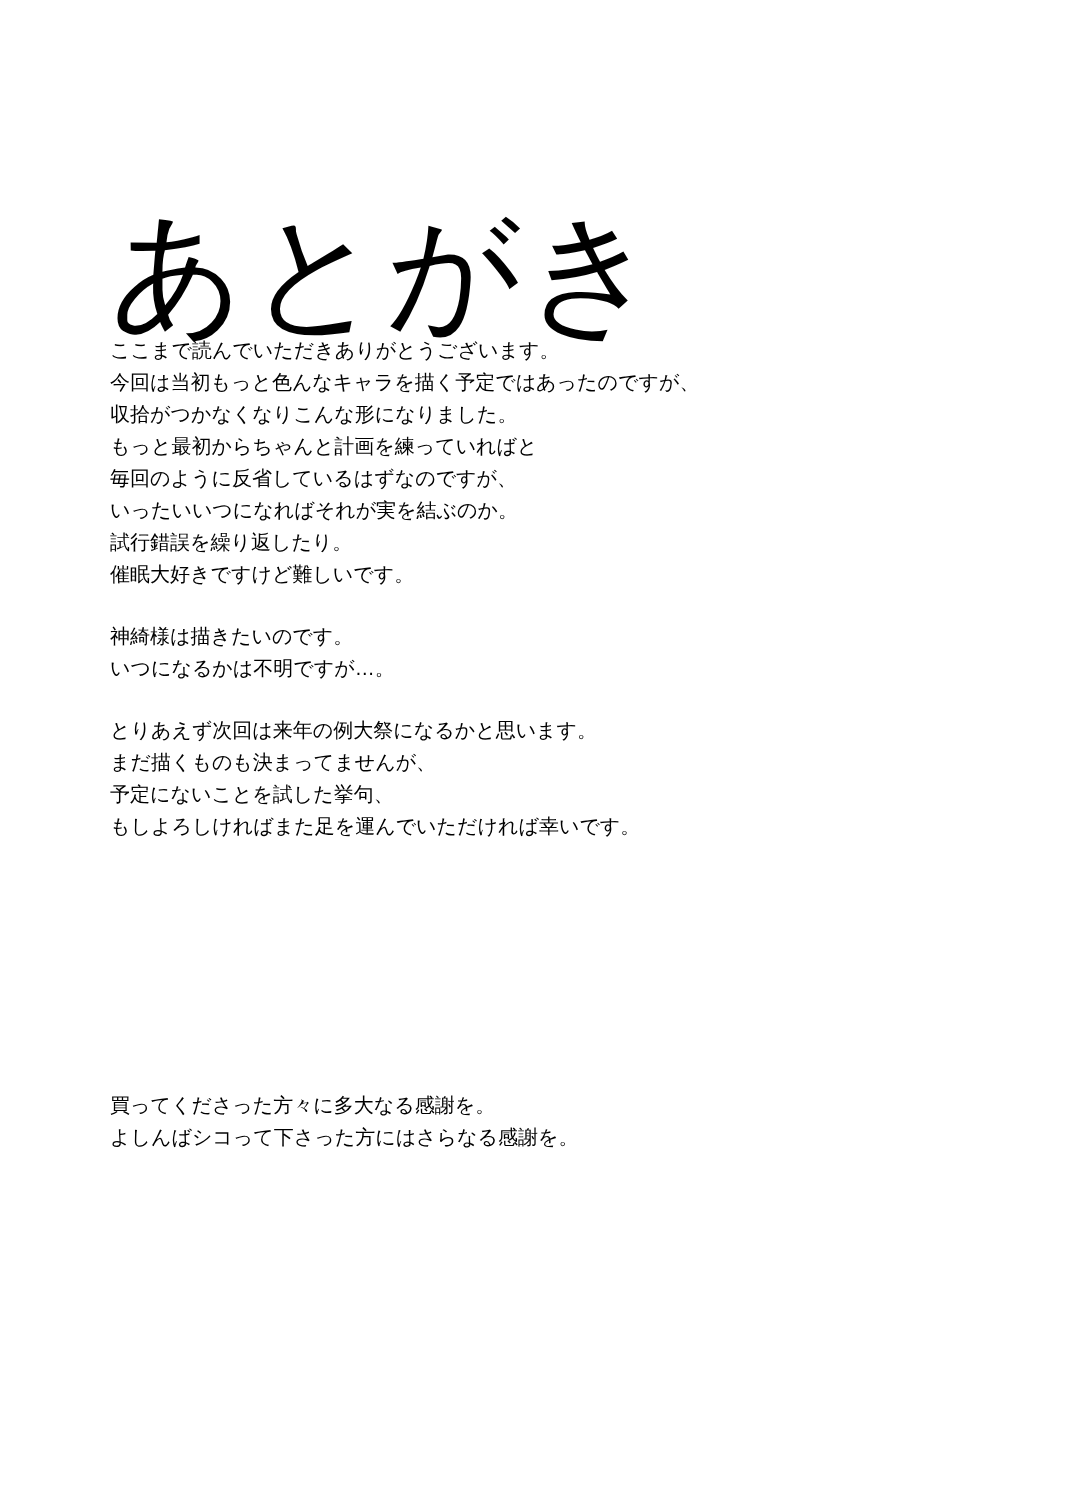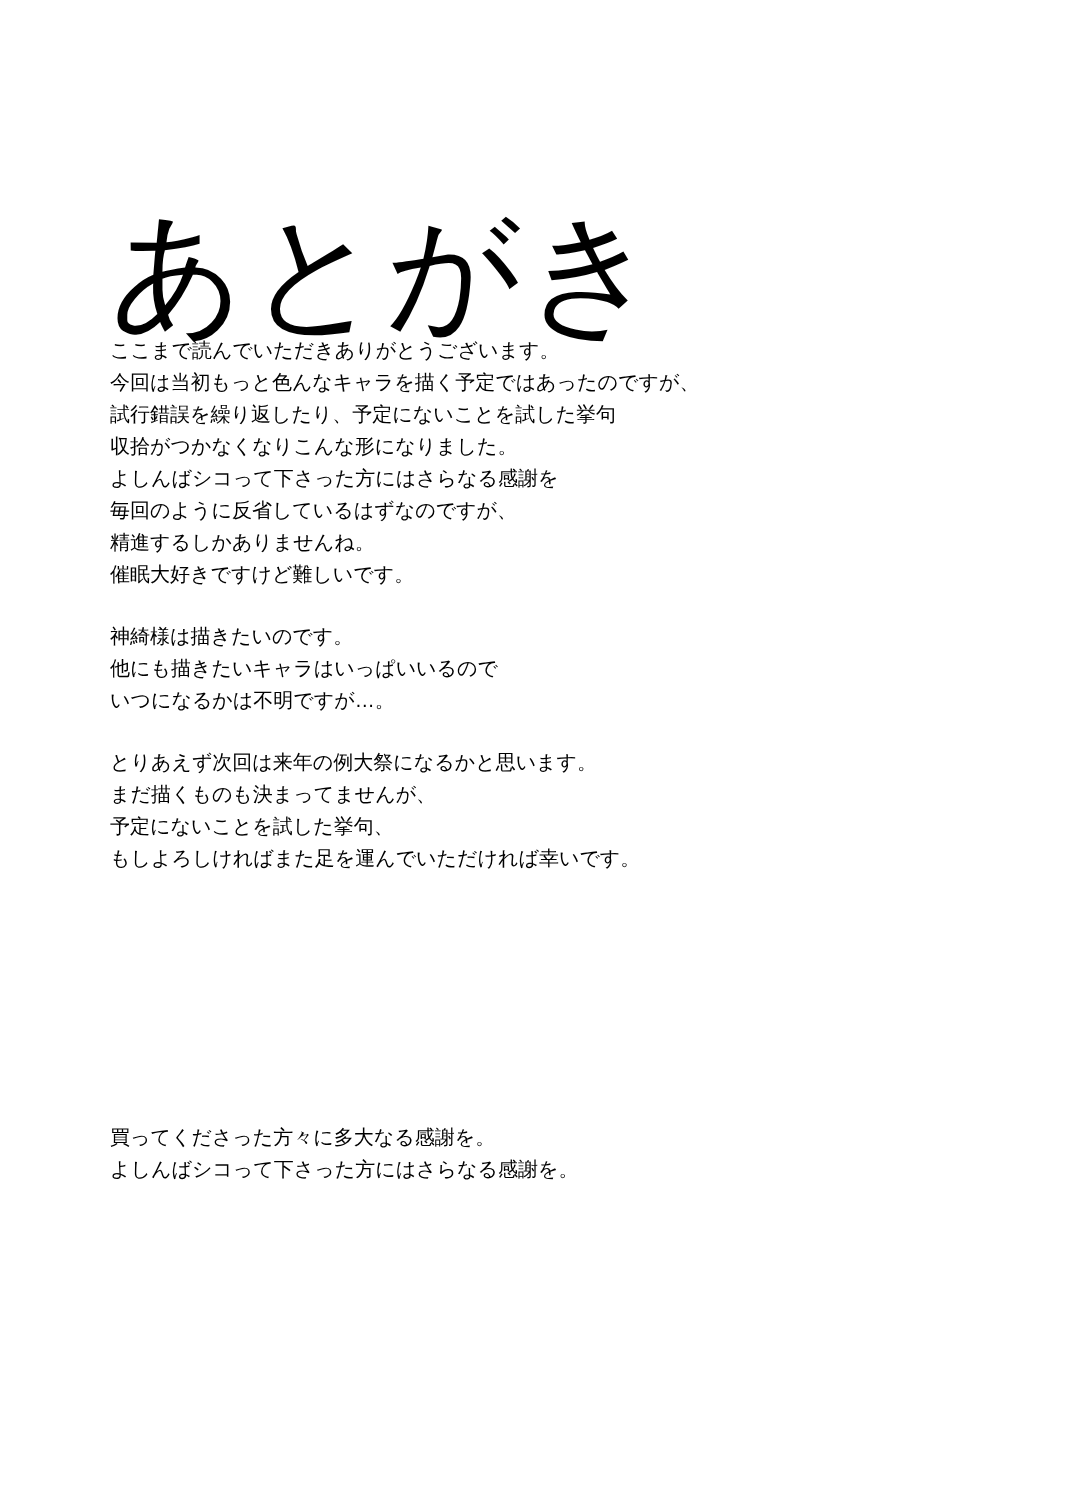--- a/index.html
+++ b/index.html
@@ -55,31 +55,30 @@
 
 <div class="page">
 
   <h1 class="title">あとがき</h1>
 
   <div class="body-text">
 
     <div class="para">
       <div class="line">ここまで読んでいただきありがとうございます。</div>
       <div class="line">今回は当初もっと色んなキャラを描く予定ではあったのですが、</div>
-      <div class="line">試行錯誤を繰り返したり、予定にないことを試した挙句</div>
       <div class="line">収拾がつかなくなりこんな形になりました。</div>
-      <div class="line">よしんばシコって下さった方にはさらなる感謝を</div>
+      <div class="line">もっと最初からちゃんと計画を練っていればと</div>
       <div class="line">毎回のように反省しているはずなのですが、</div>
-      <div class="line">精進するしかありませんね。</div>
+      <div class="line">いったいいつになればそれが実を結ぶのか。</div>
+      <div class="line">試行錯誤を繰り返したり。</div>
       <div class="line">催眠大好きですけど難しいです。</div>
     </div>
 
     <div class="para">
       <div class="line">神綺様は描きたいのです。</div>
-      <div class="line">他にも描きたいキャラはいっぱいいるので</div>
       <div class="line">いつになるかは不明ですが…。</div>
     </div>
 
     <div class="para">
       <div class="line">とりあえず次回は来年の例大祭になるかと思います。</div>
       <div class="line">まだ描くものも決まってませんが、</div>
       <div class="line">予定にないことを試した挙句、</div>
       <div class="line">もしよろしければまた足を運んでいただければ幸いです。</div>
     </div>
 

